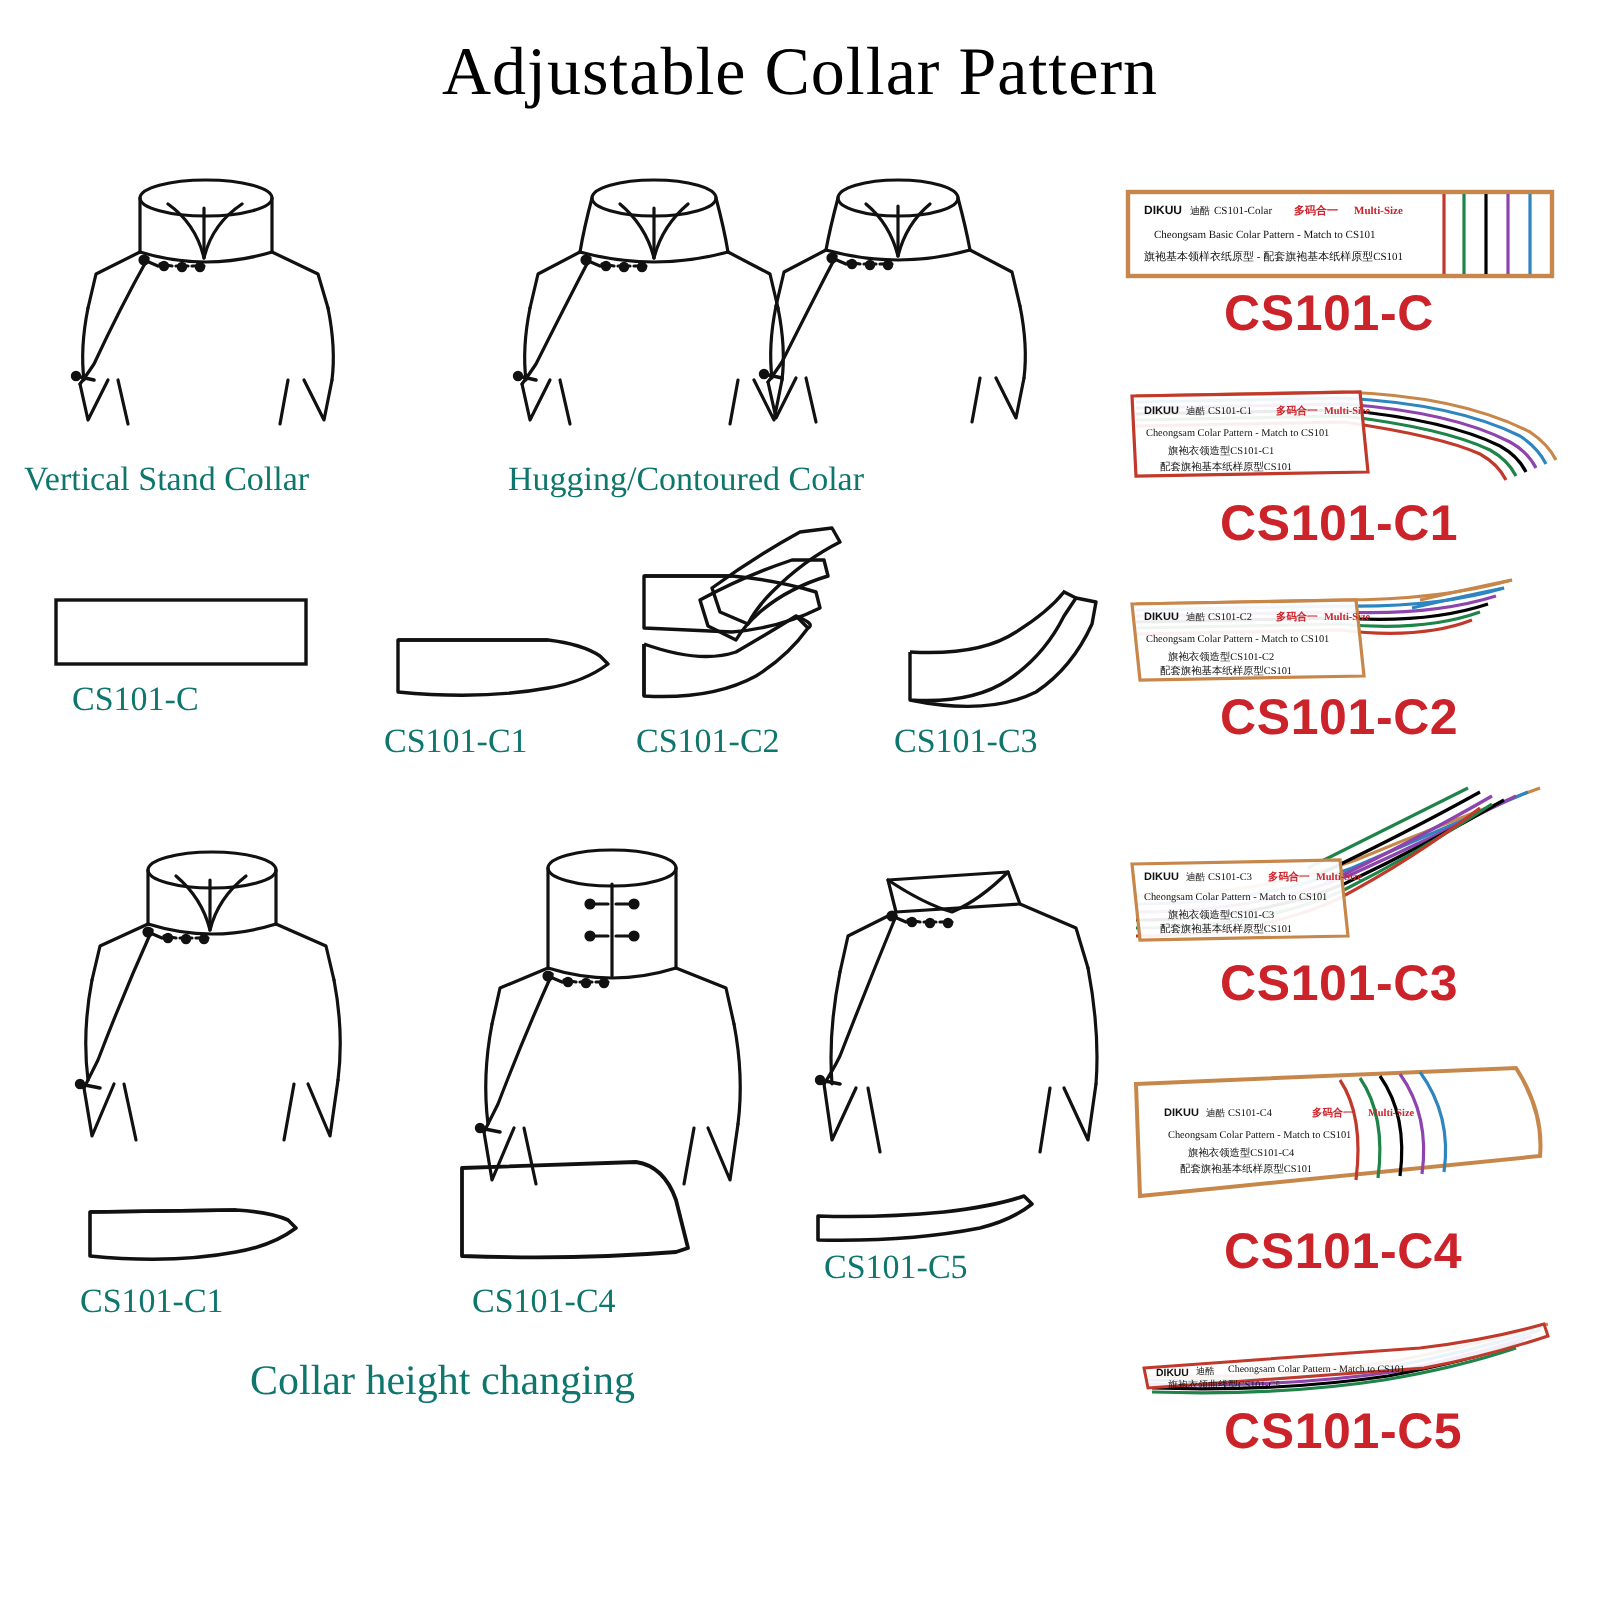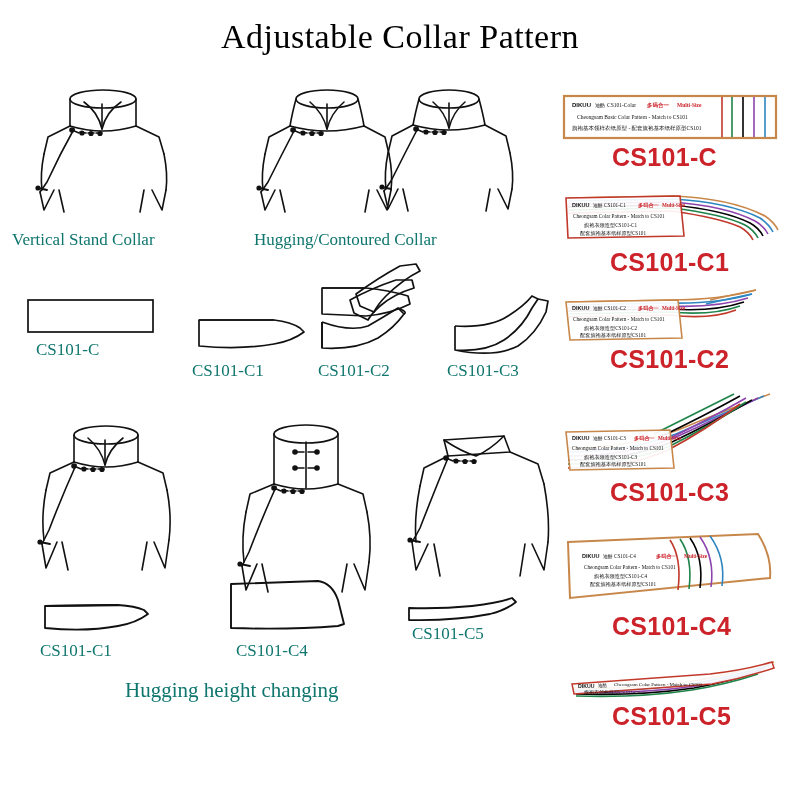--- a/index.html
+++ b/index.html
@@ -136,21 +136,21 @@
         <circle cx="66" cy="50" r="1.8" fill="#111"></circle>
         <circle cx="75" cy="50.5" r="1.8" fill="#111"></circle>
         <circle cx="84" cy="50.5" r="1.8" fill="#111"></circle>
         <path d="M22 105 l9 2" stroke-width="1.8"></path>
         <circle cx="22" cy="105" r="1.8" fill="#111"></circle>
       </g>
     </svg>
   </div>
 
   <div class="cap" style="left:12px;top:230px;">Vertical Stand Collar</div>
-  <div class="cap" style="left:254px;top:230px;">Hugging/Contoured Collar</div>
+  <div class="cap" style="left:254px;top:230px;">Hugging/Contoured Colar</div>
 
   <div class="fig" style="left:26px;top:296px;">
     <svg width="135" height="46" viewBox="0 0 135 46">
       <rect x="2" y="4" width="125" height="32" fill="none" stroke="#111" stroke-width="1.7"></rect>
     </svg>
   </div>
   <div class="cap" style="left:36px;top:340px;">CS101-C</div>
 
   <div class="fig" style="left:196px;top:306px;">
     <svg width="120" height="50" viewBox="0 0 120 50">
@@ -297,21 +297,21 @@
   </div>
   <div class="cap" style="left:236px;top:641px;">CS101-C4</div>
 
   <div class="fig" style="left:406px;top:596px;">
     <svg width="120" height="34" viewBox="0 0 120 34">
       <path d="M3 12 L3 24 Q48 25 84 18 Q100 14 110 6 L106 2 Q92 7 66 10 Q34 13 3 12 Z" fill="none" stroke="#111" stroke-width="1.8" stroke-linejoin="round"></path>
     </svg>
   </div>
   <div class="cap" style="left:412px;top:624px;">CS101-C5</div>
 
-  <div class="cap big" style="left:125px;top:678px;">Hugging height changing</div>
+  <div class="cap big" style="left:125px;top:678px;">Collar height changing</div>
 
   <div class="sheet" style="left:562px;top:92px;">
     <svg width="230" height="52" viewBox="0 0 230 52">
       <rect x="2" y="4" width="212" height="42" fill="#fff" stroke="#c8874a" stroke-width="2.2"></rect>
 
       <line x1="160" y1="5" x2="160" y2="45" stroke="#c0392b" stroke-width="1.6"></line>
       <line x1="170" y1="5" x2="170" y2="45" stroke="#1e8449" stroke-width="1.6"></line>
       <line x1="181" y1="5" x2="181" y2="45" stroke="#000000" stroke-width="1.6"></line>
       <line x1="192" y1="5" x2="192" y2="45" stroke="#8e44ad" stroke-width="1.6"></line>
       <line x1="203" y1="5" x2="203" y2="45" stroke="#2e86c1" stroke-width="1.6"></line>

